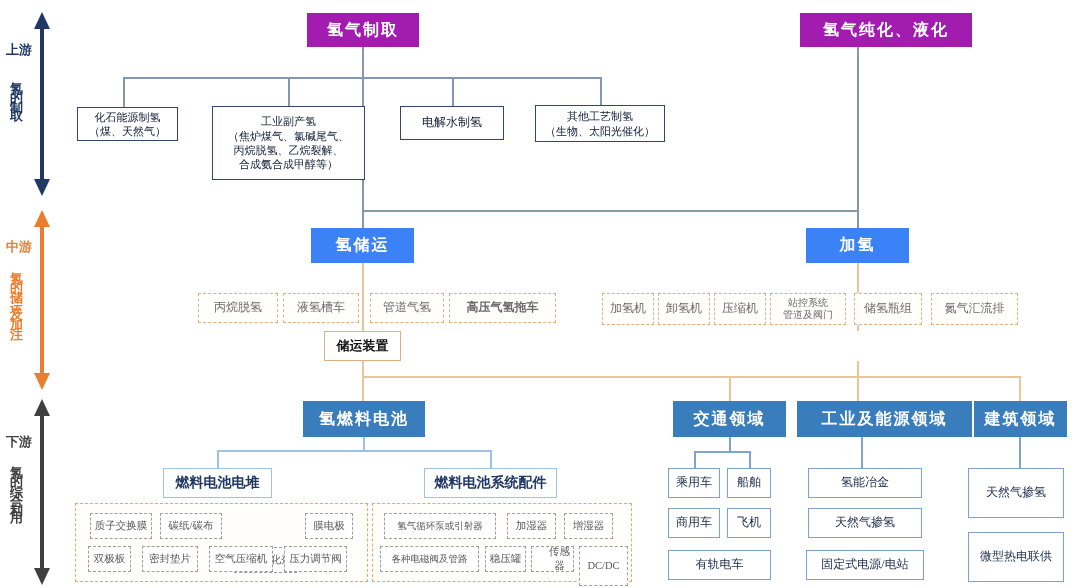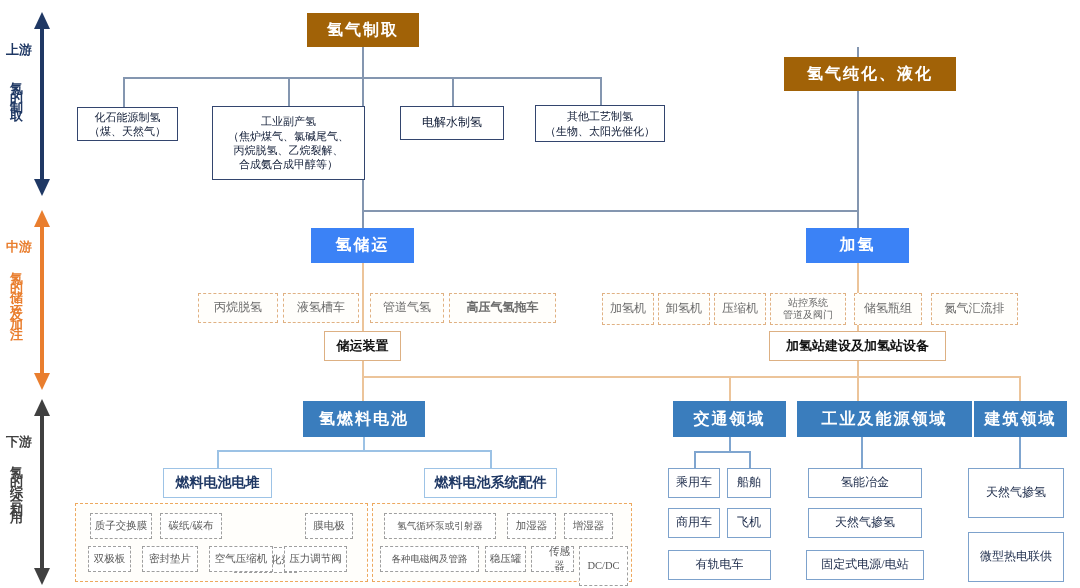--- a/index.html
+++ b/index.html
@@ -4,21 +4,21 @@
 <style>
   html,body{margin:0;padding:0;background:#ffffff;}
   .canvas{
     position:relative;width:1080px;height:588px;background:#ffffff;overflow:hidden;
     font-family:"Liberation Serif","DejaVu Serif",serif;
   }
   .box{position:absolute;box-sizing:border-box;display:flex;align-items:center;justify-content:center;
        text-align:center;white-space:pre-line;line-height:1.3;}
   
   .hdr{font-weight:bold;color:#fff;letter-spacing:2px;font-size:16px;}
-  .navy-hdr{background:#a16207;}
+  .navy-hdr{background:#a21caf;}
   .orange-hdr{background:#3b82f6;}
   .blue-hdr{background:#3a7dbd;}
   
   .navy-box{background:#fff;border:1px solid #33456e;color:#101c36;font-size:11px;}
   .tan-box{background:#fff;border:1px solid #dcb astuce}
   .tan-box{background:#fff;border:1px solid #ddb083;color:#111111;font-size:13px;font-weight:bold;}
   .lblue-box{background:#fff;border:1px solid #9dc3e6;color:#1f3864;font-weight:bold;font-size:14px;}
   .bsub-box{background:#fff;border:1px solid #7da2cc;color:#1c2b4a;font-size:12px;}
   
   .dash-item{background:#fffefb;border:1px dashed #e0b183;color:#6b6b6b;font-size:12px;}
@@ -74,21 +74,21 @@
   <i class="ln" style="left:362px;top:47px;width:1.5px;height:181px;"></i>
   <i class="ln" style="left:857px;top:47px;width:1.5px;height:181px;"></i>
   <i class="ln" style="left:123px;top:77px;width:478px;height:1.5px;"></i>
   <i class="ln" style="left:123px;top:77px;width:1.5px;height:30px;"></i>
   <i class="ln" style="left:288px;top:77px;width:1.5px;height:29px;"></i>
   <i class="ln" style="left:452px;top:77px;width:1.5px;height:29px;"></i>
   <i class="ln" style="left:600px;top:77px;width:1.5px;height:28px;"></i>
   <i class="ln" style="left:362px;top:210px;width:496px;height:1.5px;"></i>
 
   <div class="box hdr navy-hdr" style="left:307px;top:13px;width:112px;height:34px;">氢气制取</div>
-  <div class="box hdr navy-hdr" style="left:784px;top:13px;width:172px;height:34px;margin-top:44px;">氢气纯化、液化</div>
+  <div class="box hdr navy-hdr" style="left:800px;top:13px;width:172px;height:34px;">氢气纯化、液化</div>
 
   <div class="box navy-box" style="left:77px;top:107px;width:101px;height:34px;">化石能源制氢
 （煤、天然气）</div>
   <div class="box navy-box" style="left:400px;top:106px;width:104px;height:34px;font-size:12px;">电解水制氢</div>
   <div class="box navy-box" style="left:212px;top:106px;width:153px;height:74px;">工业副产氢
 （焦炉煤气、氯碱尾气、
 丙烷脱氢、乙烷裂解、
 合成氨合成甲醇等）</div>
   <div class="box navy-box" style="left:535px;top:105px;width:130px;height:37px;">其他工艺制氢
 （生物、太阳光催化）</div>
@@ -112,21 +112,20 @@
 
   <div class="box dash-item" style="left:602px;top:293px;width:52px;height:32px;">加氢机</div>
   <div class="box dash-item" style="left:658px;top:293px;width:52px;height:32px;">卸氢机</div>
   <div class="box dash-item" style="left:714px;top:293px;width:52px;height:32px;">压缩机</div>
   <div class="box dash-item" style="left:770px;top:293px;width:76px;height:32px;font-size:10px;line-height:1.25;">站控系统
 管道及阀门</div>
   <div class="box dash-item" style="left:854px;top:293px;width:68px;height:32px;">储氢瓶组</div>
   <div class="box dash-item" style="left:931px;top:293px;width:87px;height:32px;">氮气汇流排</div>
 
   <div class="box tan-box" style="left:324px;top:331px;width:77px;height:30px;">储运装置</div>
-  <div class="box tan-box" style="left:769px;top:331px;width:177px;height:30px;">加氢站建设及加氢站设备</div>
 
   <div class="box hdr blue-hdr" style="left:303px;top:401px;width:122px;height:36px;">氢燃料电池</div>
   <div class="box hdr blue-hdr" style="left:673px;top:401px;width:113px;height:36px;">交通领域</div>
   <div class="box hdr blue-hdr" style="left:797px;top:401px;width:175px;height:36px;">工业及能源领域</div>
   <div class="box hdr blue-hdr" style="left:974px;top:401px;width:93px;height:36px;">建筑领域</div>
 
   <i class="ln lb" style="left:363px;top:437px;width:1.5px;height:13px;"></i>
   <i class="ln lb" style="left:217px;top:450px;width:274px;height:1.5px;"></i>
   <i class="ln lb" style="left:217px;top:450px;width:1.5px;height:18px;"></i>
   <i class="ln lb" style="left:490px;top:450px;width:1.5px;height:18px;"></i>

